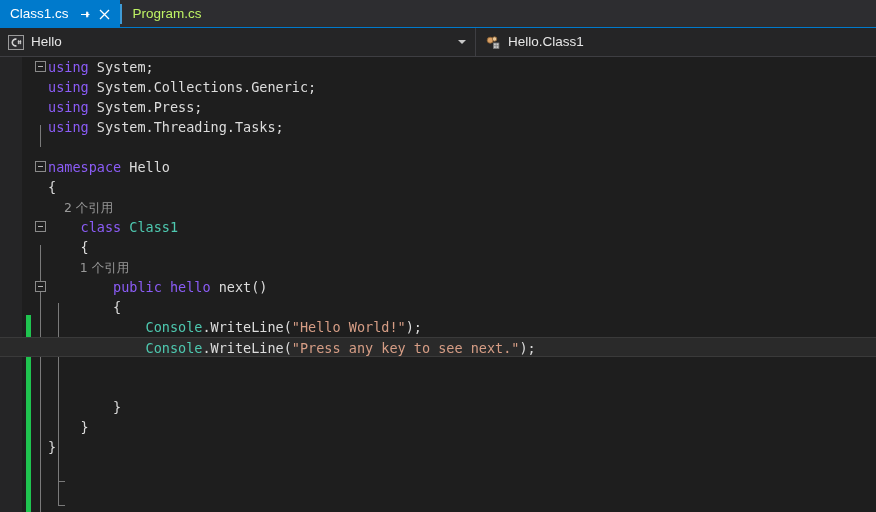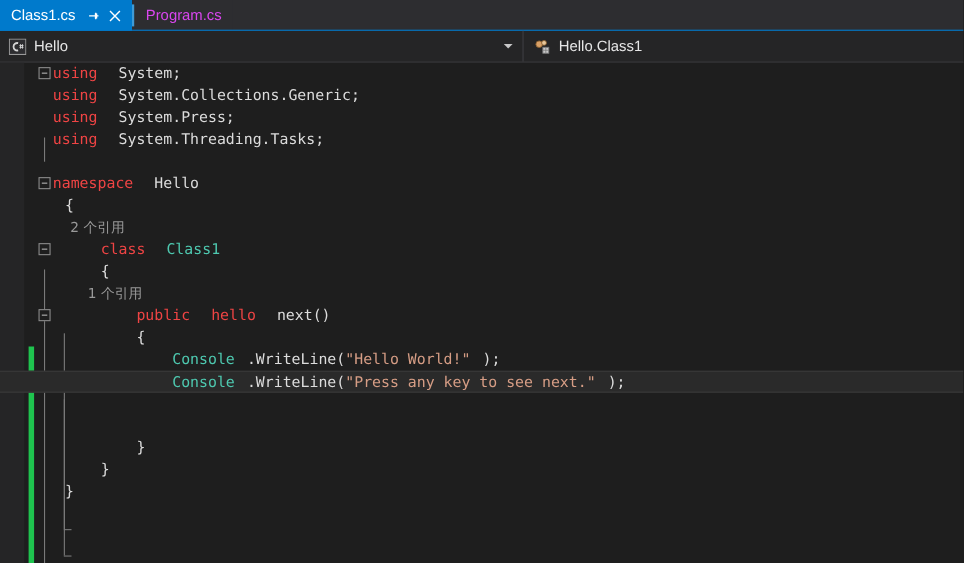--- a/index.html
+++ b/index.html
@@ -32,21 +32,21 @@
     position: relative;
     white-space: nowrap;
   }
   .tab.active {
     background: #007acc;
     color: #ffffff;
   }
   .tab.active .tab-label { color: #ffffff; }
   .tab.inactive {
     background: #2d2d30;
-    color: #d946ef;
+    color: #bef264;
     padding-left: 13px;
   }
   .tab.inactive::before {
     content: "";
     position: absolute;
     left: 0;
     top: 4px;
     bottom: 4px;
     width: 2px;
     background: #3f9bd6;
@@ -184,24 +184,24 @@
   }
   .guide-end {
     position: absolute;
     left: 40px;
     width: 7px;
     height: 1px;
     background: #7a7a7a;
   }
 
   
-  .kw  { color: #ef4444; text-align: right; }
+  .kw  { color: #8b5cf6; text-align: right; }
   .typ { color: #4ec9b0; margin-top: 48px; }
   .str { color: #d69d85; }
-  .pln { color: #dcdcdc; padding-left: 11px; }
+  .pln { color: #dcdcdc; }
   .lens {
     color: #999999;
     font-family: "DejaVu Sans", sans-serif;
     font-size: 12.5px;
     cursor: pointer;
     text-align: right;
   }
 </style>
 </head>
 <body>

